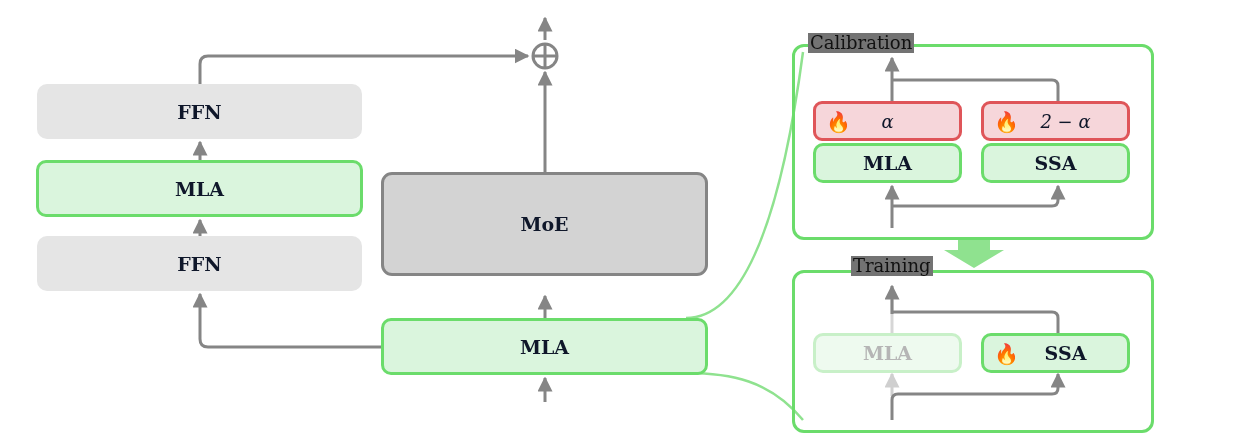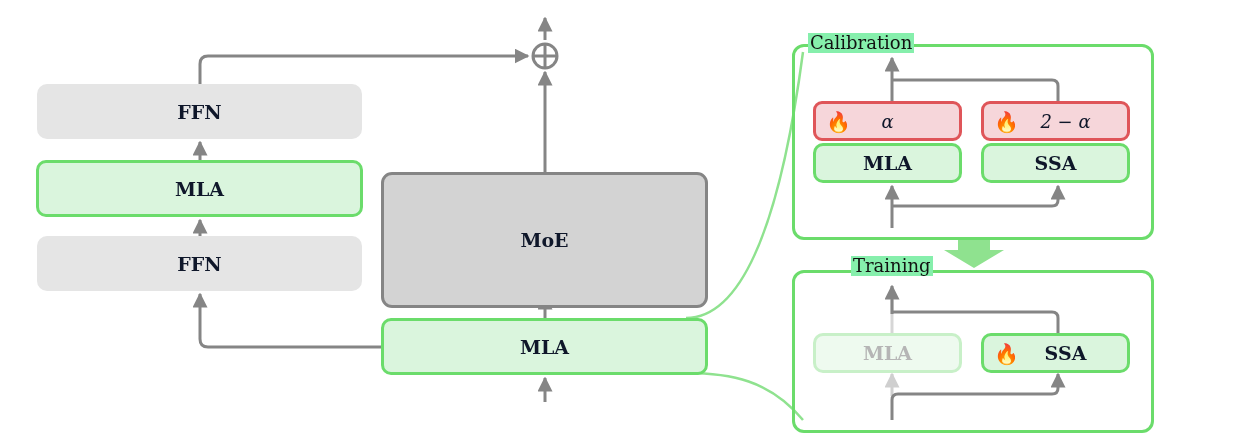--- a/index.html
+++ b/index.html
@@ -5,21 +5,21 @@
   html,body{margin:0;padding:0;background:#ffffff;}
   body{width:1244px;height:444px;position:relative;overflow:hidden;font-family:"DejaVu Serif","Liberation Serif",serif;}
   svg{position:absolute;left:0;top:0;}
   .box{position:absolute;box-sizing:border-box;display:flex;align-items:center;justify-content:center;font-weight:bold;color:#0f172a;font-size:19px;}
   .ffn{background:#e5e5e5;border-radius:10px;}
   .mla{background:#daf5dd;border:3px solid #6bdc6b;border-radius:10px;}
   .moe{background:#d3d3d3;border:3px solid #858585;border-radius:11px;}
   .coef{background:#f6d6da;border:3px solid #df5559;border-radius:9px;font-weight:normal;font-style:italic;font-size:18px;}
   .faded{background:#eefaef;border:3px solid #c8f0c8;color:#b5b5b5;border-radius:10px;}
   .panel{position:absolute;box-sizing:border-box;border:3px solid #6bdc6b;border-radius:12px;}
-  .panel-title{position:absolute;background:#86efac;padding:0 2px;font-size:18px;color:#111;font-weight:normal;line-height:20px;}
+  .panel-title{position:absolute;background:#737373;padding:0 2px;font-size:18px;color:#111;font-weight:normal;line-height:20px;}
   .fire{position:absolute;font-size:20px;font-style:normal;line-height:1;font-family:"DejaVu Sans",sans-serif;}
 </style>
 </head>
 <body>
 
 <svg width="1244" height="444">
   <defs>
     <marker id="ah" viewBox="0 0 10 10" refX="9" refY="5" markerWidth="5" markerHeight="5" orient="auto-start-reverse">
       <path d="M0,0 L10,5 L0,10 Z" fill="#858585"></path>
     </marker>
@@ -75,21 +75,21 @@
 <div class="box ffn" style="left:37px;top:84px;width:325px;height:55px;">
   <span>FFN</span>
 </div>
 <div class="box mla" style="left:36px;top:160px;width:327px;height:57px;">
   <span>MLA</span>
 </div>
 <div class="box ffn" style="left:37px;top:236px;width:325px;height:55px;">
   <span>FFN</span>
 </div>
 
-<div class="box moe" style="left:381px;top:172px;width:327px;height:136px;text-align:right;">
+<div class="box moe" style="left:381px;top:172px;width:327px;height:104px;text-align:right;">
   <span>MoE</span>
 </div>
 <div class="box mla" style="left:381px;top:318px;width:327px;height:57px;">
   <span>MLA</span>
 </div>
 
 <div class="panel" style="left:792px;top:44px;width:362px;height:196px;"></div>
 <div class="panel-title" style="left:808px;top:33px;">Calibration</div>
 
 <div class="box coef" style="left:813px;top:101px;width:149px;height:40px;">

